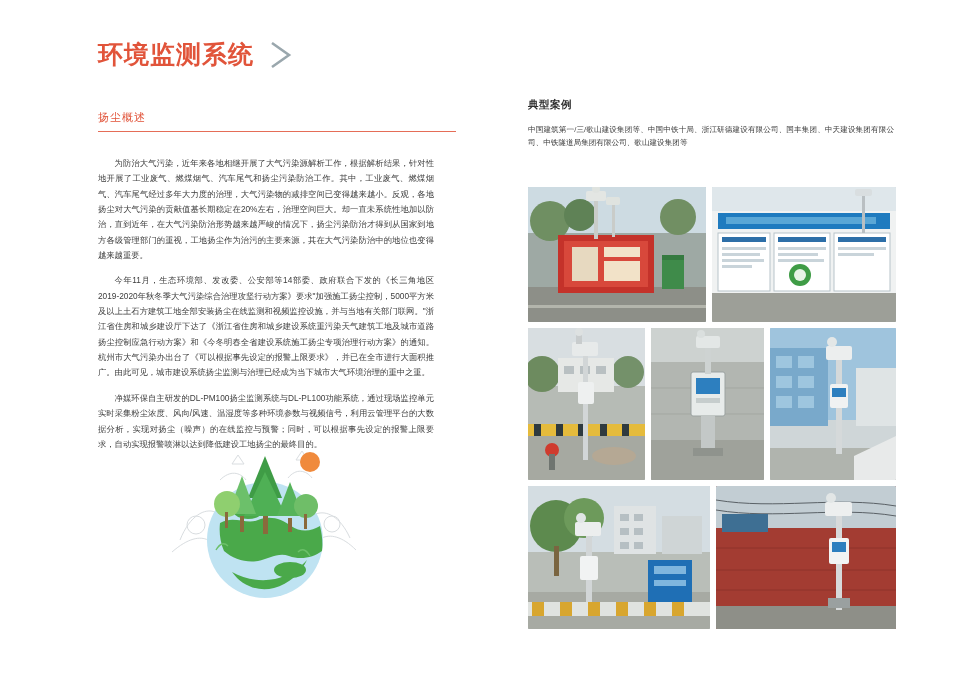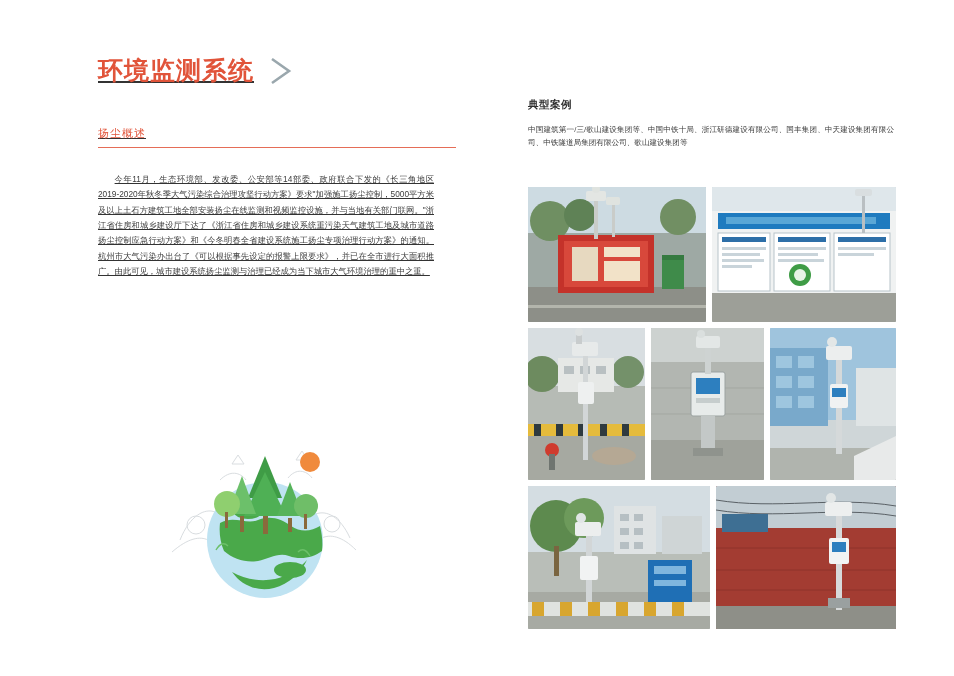--- a/index.html
+++ b/index.html
@@ -18,23 +18,22 @@
   .page {
     position: absolute;
     inset: 0;
     background: #ffffff;
   }
 
   
   .left-col {
     position: absolute;
     left: 98px;
-    top: 56px;
+    top: 40px;
     width: 390px;
-    text-decoration: underline;
   }
   .title-row {
     display: flex;
     align-items: center;
     gap: 14px;
   }
   .main-title {
     font-size: 25px;
     font-weight: bold;
     color: #e1543a;
@@ -143,21 +142,23 @@
     <div class="title-row">
       <div class="main-title">环境监测系统</div>
       <svg class="chevron-icon" viewBox="0 0 26 30">
         <polyline points="4,3 21,15 4,27" fill="none" stroke="#9aa7ad" stroke-width="2.6"></polyline>
       </svg>
     </div>
     <div class="sub-title">扬尘概述</div>
     <div class="divider"></div>
 
     <div class="body-text">
+      <p>为防治大气污染，近年来各地相继开展了大气污染源解析工作，根据解析结果，针对性地开展了工业废气、燃煤烟气、汽车尾气和扬尘污染防治工作。其中，工业废气、燃煤烟气、汽车尾气经过多年大力度的治理，大气污染物的减排空间已变得越来越小。反观，各地扬尘对大气污染的贡献值基长期稳定在20%左右，治理空间巨大。却一直未系统性地加以防治，直到近年，在大气污染防治形势越来越严峻的情况下，扬尘污染防治才得到从国家到地方各级管理部门的重视，工地扬尘作为治污的主要来源，其在大气污染防治中的地位也变得越来越重要。</p>
       <p>今年11月，生态环境部、发改委、公安部等14部委、政府联合下发的《长三角地区2019-2020年秋冬季大气污染综合治理攻坚行动方案》要求"加强施工扬尘控制，5000平方米及以上土石方建筑工地全部安装扬尘在线监测和视频监控设施，并与当地有关部门联网。"浙江省住房和城乡建设厅下达了《浙江省住房和城乡建设系统重污染天气建筑工地及城市道路扬尘控制应急行动方案》和《今冬明春全省建设系统施工扬尘专项治理行动方案》的通知。杭州市大气污染办出台了《可以根据事先设定的报警上限要求》，并已在全市进行大面积推广。由此可见，城市建设系统扬尘监测与治理已经成为当下城市大气环境治理的重中之重。</p>
+      <p>净媒环保自主研发的DL-PM100扬尘监测系统与DL-PL100功能系统，通过现场监控单元实时采集粉尘浓度、风向/风速、温湿度等多种环境参数与视频信号，利用云管理平台的大数据分析，实现对扬尘（噪声）的在线监控与预警；同时，可以根据事先设定的报警上限要求，自动实现报警喷淋以达到降低建设工地扬尘的最终目的。</p>
     </div>
   </div>
 
   <svg class="illustration" viewBox="0 0 210 190">
 
     <g stroke="#d9dde0" fill="none" stroke-width="1">
       <path d="M20,120 C30,95 45,88 55,92"></path>
       <path d="M12,132 C28,118 40,116 48,120"></path>
       <path d="M190,118 C180,96 166,90 156,94"></path>
       <path d="M196,130 C182,116 170,114 162,118"></path>

